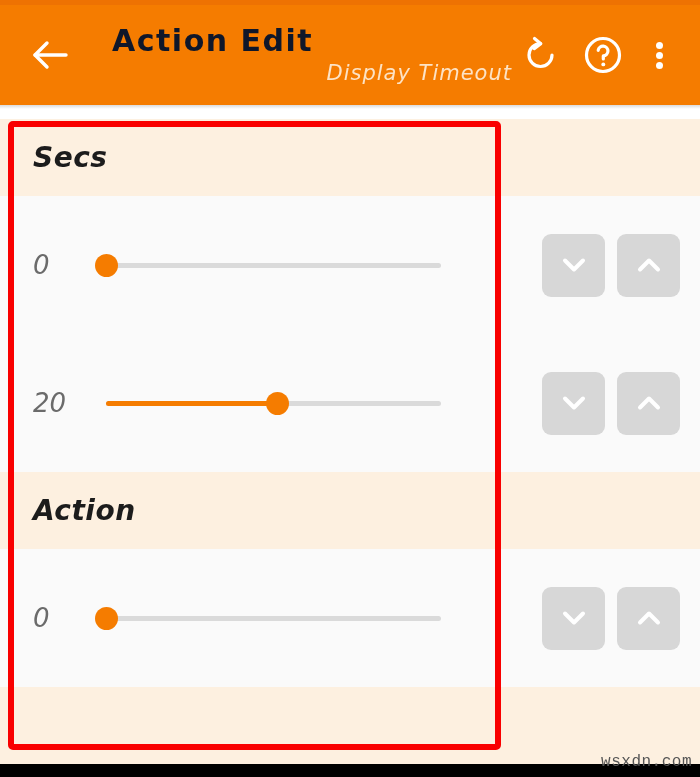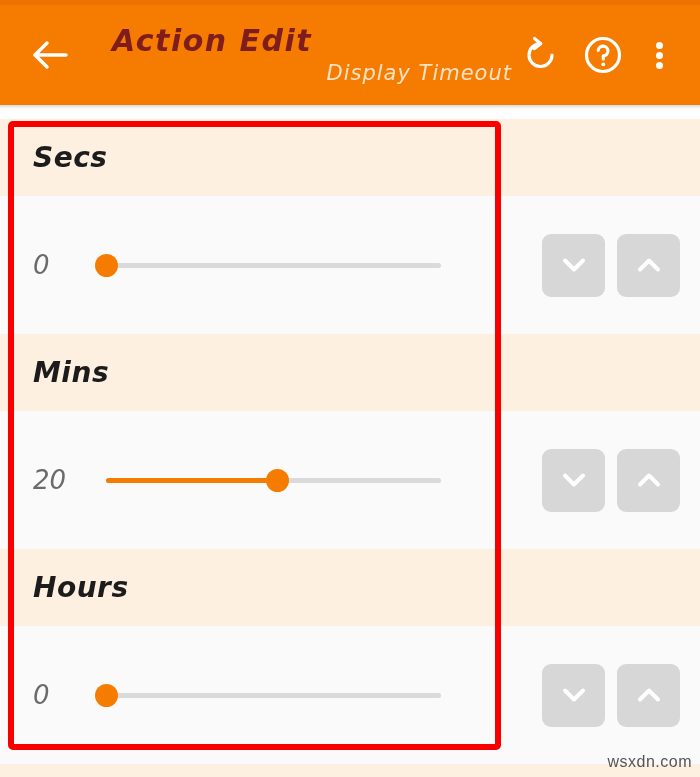--- a/index.html
+++ b/index.html
@@ -58,22 +58,21 @@
     margin-left: 34px;
     display: flex;
     flex-direction: column;
     justify-content: center;
     line-height: 1;
   }
   .title-main {
     font-family: "DejaVu Sans", sans-serif;
     font-size: 30px;
     font-weight: bold;
-    font-style: italic;
-    color: #7f1d1d;
+    color: #0f172a;
     letter-spacing: 1.5px;
     margin-bottom: 7px;
     white-space: nowrap;
   }
   .title-sub {
     font-family: "DejaVu Sans", sans-serif;
     font-size: 21px;
     font-style: italic;
     color: #fde3c5;
     letter-spacing: 1px;
@@ -212,21 +211,21 @@
     border-radius: 5px;
     box-sizing: border-box;
     pointer-events: none;
   }
 
   
   .watermark {
     position: absolute;
     right: 8px;
     bottom: 6px;
-    font-family: Liberation Sans, sans-serif;
+    font-family: Liberation Mono, monospace;
     font-size: 16px;
     color: #555555;
     letter-spacing: 0.5px;
   }
 </style>
 </head>
 <body>
 
 <div class="status-strip"></div>
 
@@ -292,23 +291,20 @@
         </svg>
       </div>
       <div class="stepper-btn">
         <svg width="34" height="34" viewBox="0 0 34 34">
           <path d="M8 21.5 L17 12.5 L26 21.5" fill="none" stroke="#ffffff" stroke-width="4" stroke-linecap="round" stroke-linejoin="round"></path>
         </svg>
       </div>
     </div>
   </div>
 
-  <div class="section-header">
-    <span class="sec-label">Mins</span>
-  </div>
   <div class="slider-row">
     <span class="value-label">20</span>
     <div class="slider-wrap">
       <div class="track"></div>
       <div class="track-fill" style="width: 51%;"></div>
       <div class="thumb" style="left: 51%;"></div>
     </div>
     <div class="steppers">
       <div class="stepper-btn">
         <svg width="34" height="34" viewBox="0 0 34 34">
@@ -317,21 +313,21 @@
       </div>
       <div class="stepper-btn">
         <svg width="34" height="34" viewBox="0 0 34 34">
           <path d="M8 21.5 L17 12.5 L26 21.5" fill="none" stroke="#ffffff" stroke-width="4" stroke-linecap="round" stroke-linejoin="round"></path>
         </svg>
       </div>
     </div>
   </div>
 
   <div class="section-header">
-    <span class="sec-label">Hours</span>
+    <span class="sec-label">Action</span>
   </div>
   <div class="slider-row">
     <span class="value-label">0</span>
     <div class="slider-wrap">
       <div class="track"></div>
       <div class="track-fill" style="width: 0%;"></div>
       <div class="thumb" style="left: 0%;"></div>
     </div>
     <div class="steppers">
       <div class="stepper-btn">

